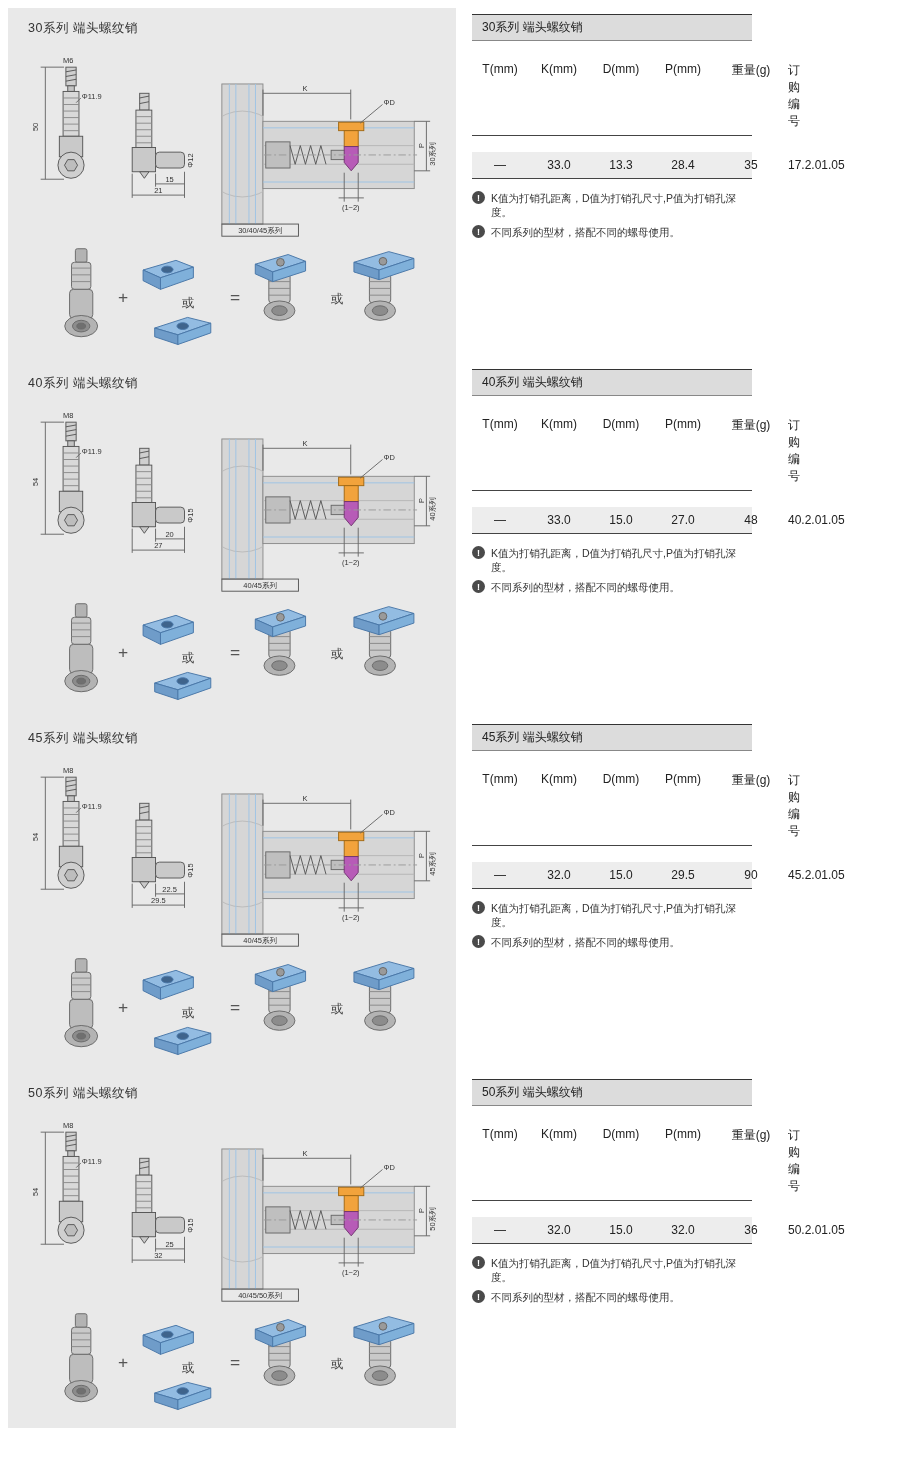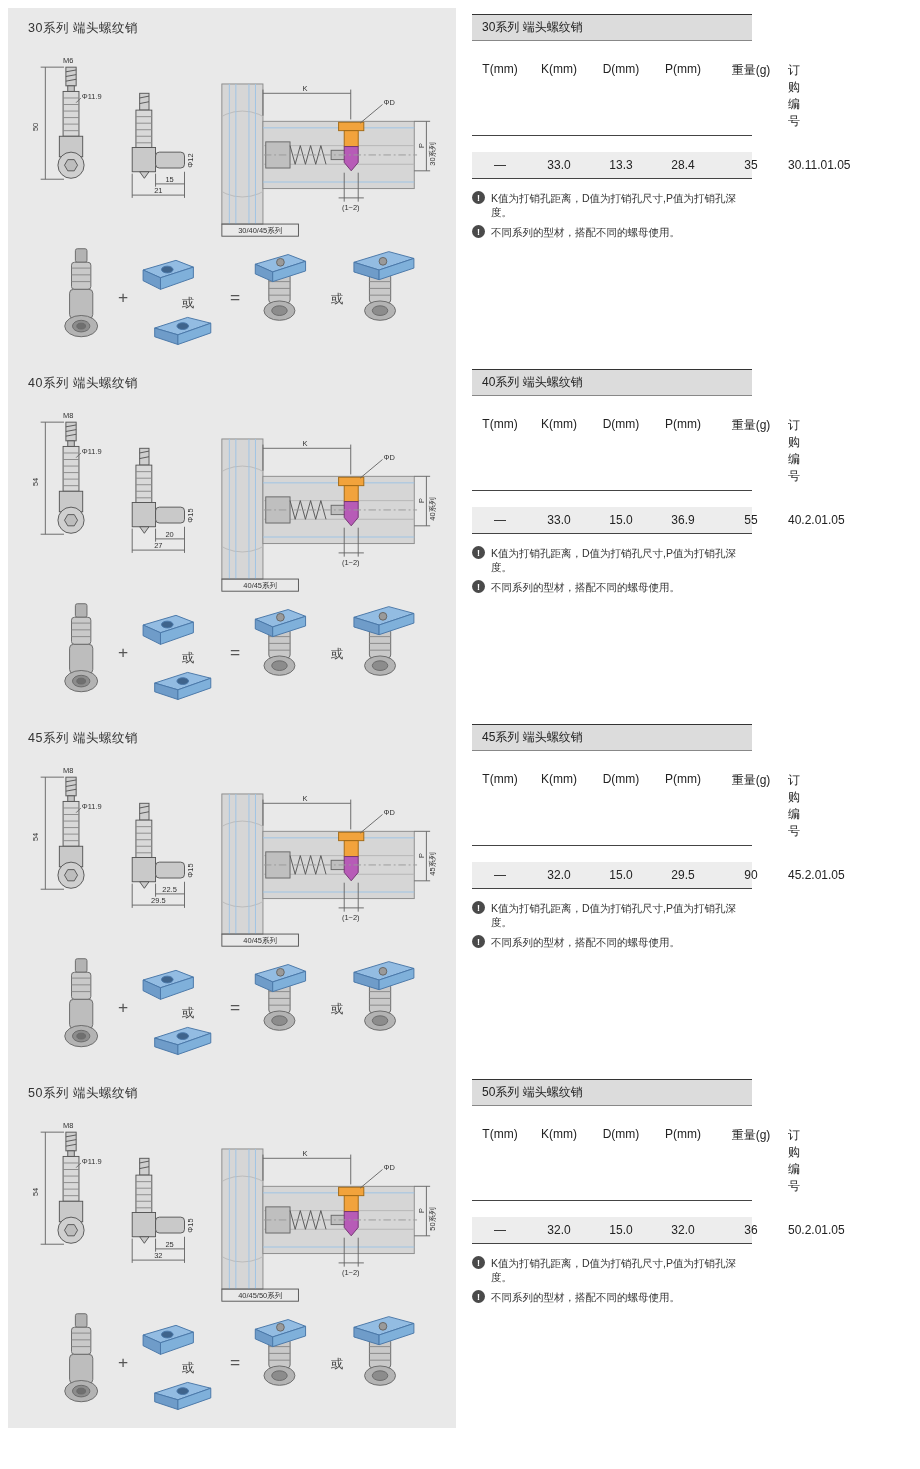--- a/index.html
+++ b/index.html
@@ -194,21 +194,21 @@
         <span>P(mm)</span>
         <span>重量(g)</span>
         <span>订购编号</span>
       </div>
       <div class="tbl-row">
         <span>—</span>
         <span>33.0</span>
         <span>13.3</span>
         <span>28.4</span>
         <span>35</span>
-        <span>30.11.01.05</span>
+        <span>17.2.01.05</span>
       </div>
     </div>
     <div class="notes">
       <div class="note">
         <span class="note-icon">!</span>
         <span>K值为打销孔距离，D值为打销孔尺寸,P值为打销孔深度。</span>
       </div>
       <div class="note">
         <span class="note-icon">!</span>
         <span>不同系列的型材，搭配不同的螺母使用。</span>
@@ -378,22 +378,22 @@
         <span>K(mm)</span>
         <span>D(mm)</span>
         <span>P(mm)</span>
         <span>重量(g)</span>
         <span>订购编号</span>
       </div>
       <div class="tbl-row">
         <span>—</span>
         <span>33.0</span>
         <span>15.0</span>
-        <span>36.9</span>
-        <span>55</span>
+        <span>27.0</span>
+        <span>48</span>
         <span>40.2.01.05</span>
       </div>
     </div>
     <div class="notes">
       <div class="note">
         <span class="note-icon">!</span>
         <span>K值为打销孔距离，D值为打销孔尺寸,P值为打销孔深度。</span>
       </div>
       <div class="note">
         <span class="note-icon">!</span>

